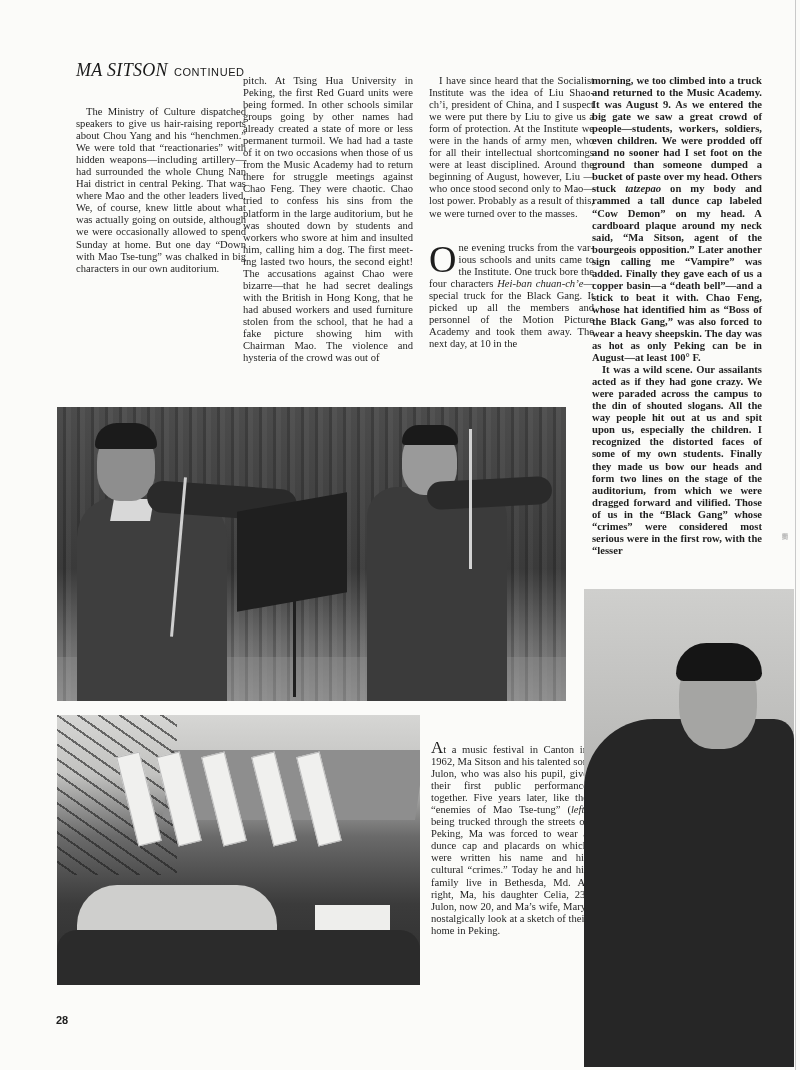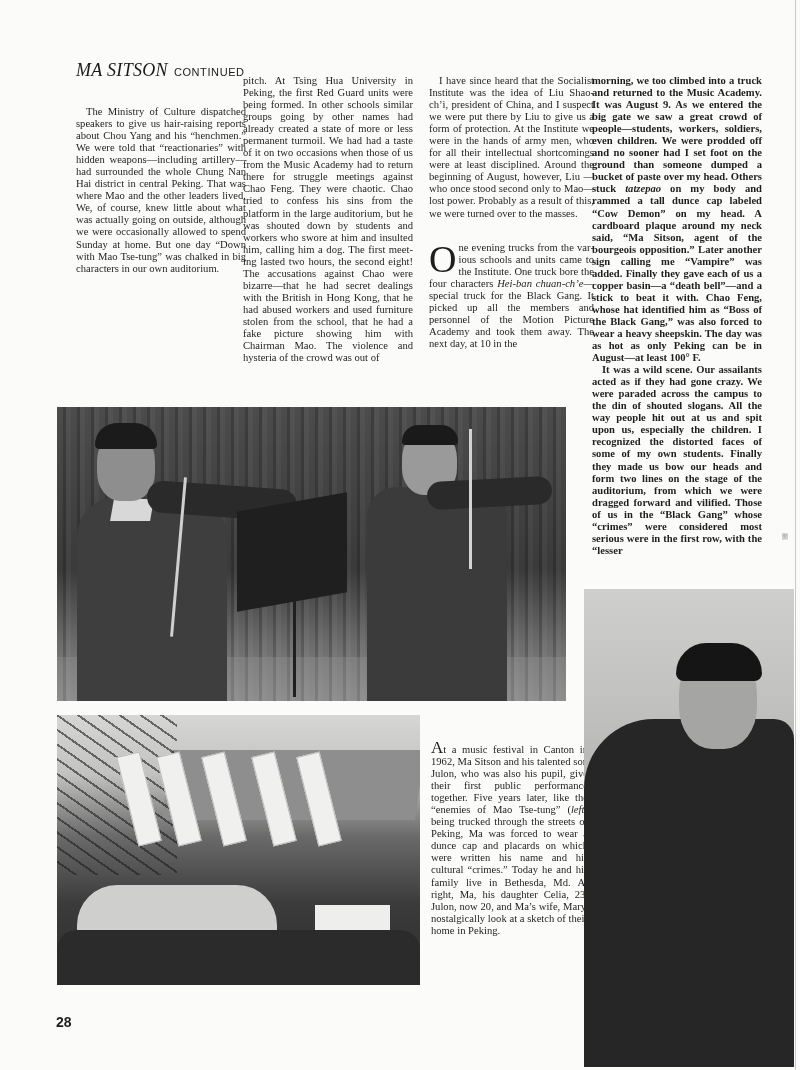--- a/index.html
+++ b/index.html
@@ -79,21 +79,21 @@
   .truck-hood { left: 20px; top: 170px; width: 200px; height: 60px; background: #cfcfcd; border-radius: 40px 40px 0 0; }
   .banner { left: 258px; top: 190px; width: 75px; height: 34px; background: #eeeeec; }
 
   
   .p-body { left: 0; top: 130px; width: 210px; height: 348px; background: #262626; border-radius: 70px 20px 0 0; }
   .p-head { left: 95px; top: 60px; width: 78px; height: 100px; background: #a5a5a3; border-radius: 45% 45% 42% 42%; }
   .p-hair { left: 92px; top: 54px; width: 86px; height: 38px; background: #151515; border-radius: 40px 40px 10px 10px; }
 
   .page-number {
     position: absolute; left: 56px; top: 1014px;
-    font-family: "Liberation Sans", sans-serif; font-weight: bold; font-size: 14px;
+    font-family: "Liberation Sans", sans-serif; font-weight: bold; font-size: 11px;
   }
   .caption {
     position: absolute; left: 431px; top: 742px; width: 157px;
     font-size: 10.6px; line-height: 12.05px; text-align: justify;
   }
   .caption .cap-initial { font-size: 17px; line-height: 12px; }
   .credit {
     position: absolute; left: 781px; top: 528px; width: 8px;
     font-family: "Liberation Sans", sans-serif; font-size: 6px; color: #bbb;
     writing-mode: vertical-rl;

